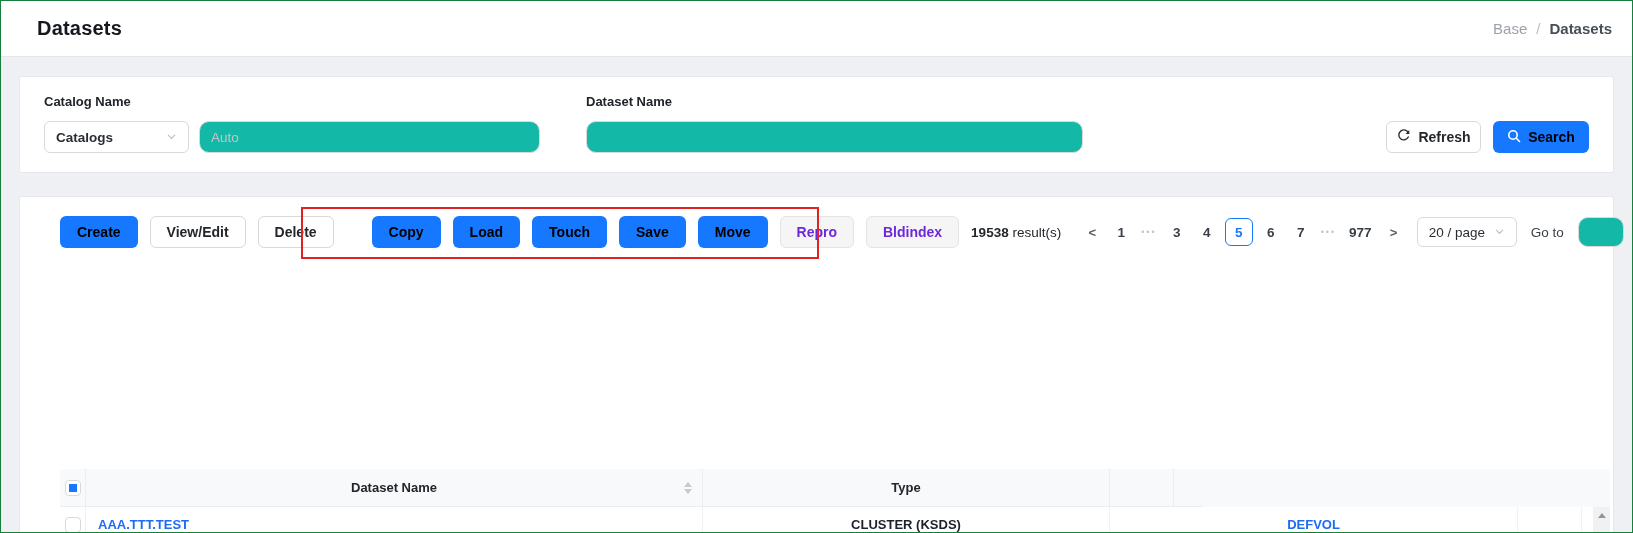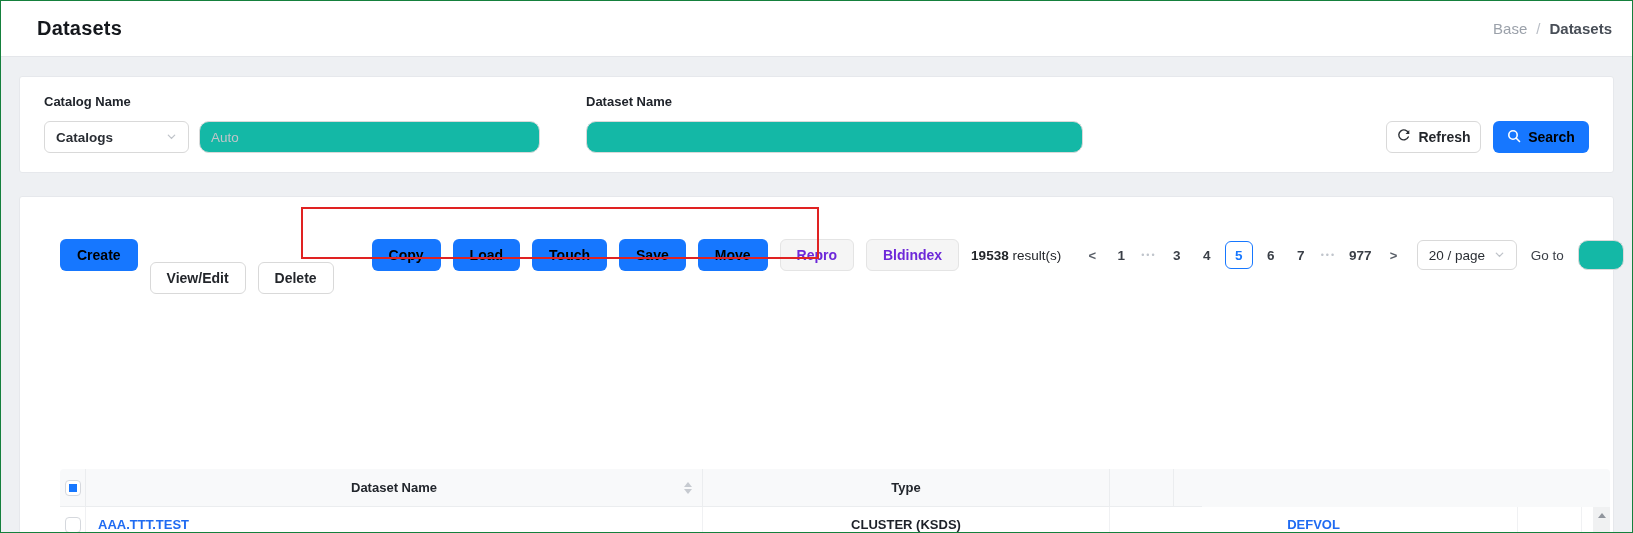--- a/index.html
+++ b/index.html
@@ -33,21 +33,21 @@
   .in-auto { width:341px; }
   .in-dsname { width:497px; }
   .fg-catalog { margin-right:46px; }
   .filter-actions { margin-left:auto; display:flex; gap:12px; }
 
   .btn { height:32px; border-radius:6px; font-size:14px; font-weight:600;
          border:1px solid transparent; display:inline-flex; align-items:center;
          justify-content:center; gap:7px; padding:0 16px; background:#fff;
          cursor:pointer; font-family:inherit; white-space:nowrap; }
   .btn.primary { background:#1677ff; color:#000000; }
-  .btn.default { border-color:#d9d9d9; color:#23262b;margin-top:46px; }
+  .btn.default { border-color:#d9d9d9; color:#23262b; }
   .btn.disabled { background:#f5f5f5; border-color:#e4e4e4; color:#6d28d9; cursor:default; }
   .btn-refresh { width:95px; border-color:#d9d9d9; color:#23262b; }
   .btn-search { width:96px; }
 
   
   .main-card { top:195px; height:400px; }
   .toolbar { position:relative; display:flex; align-items:center; padding:19px 23px 0 40px; }
   .toolbar .btn { margin-right:12px; }
   .tb-divider { width:1px; height:17px; background:#cfd2d6; margin:0 19px 0 7px; }
   .red-box { position:absolute; left:281px; top:10px; width:518px; height:52px;

